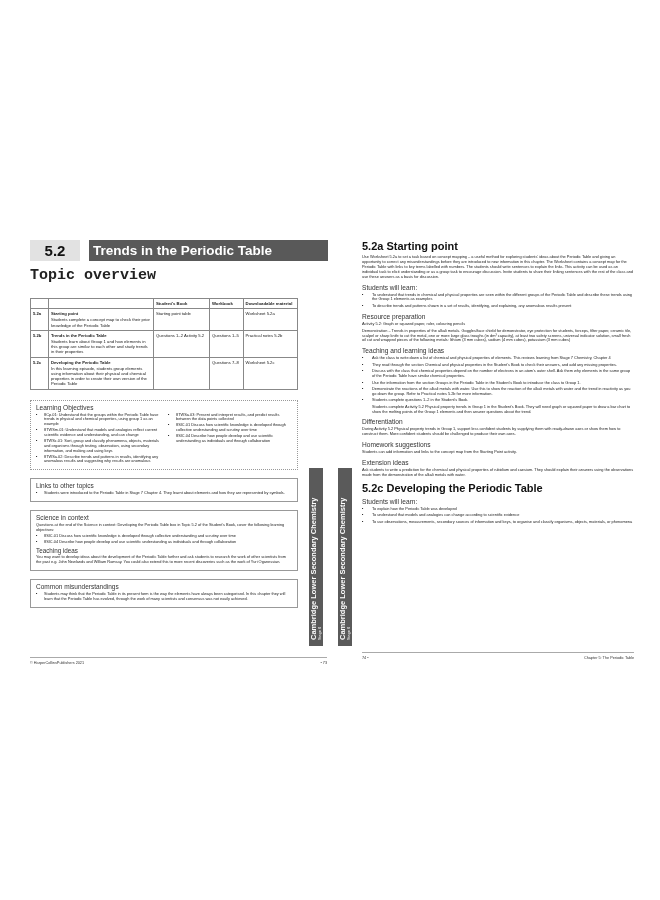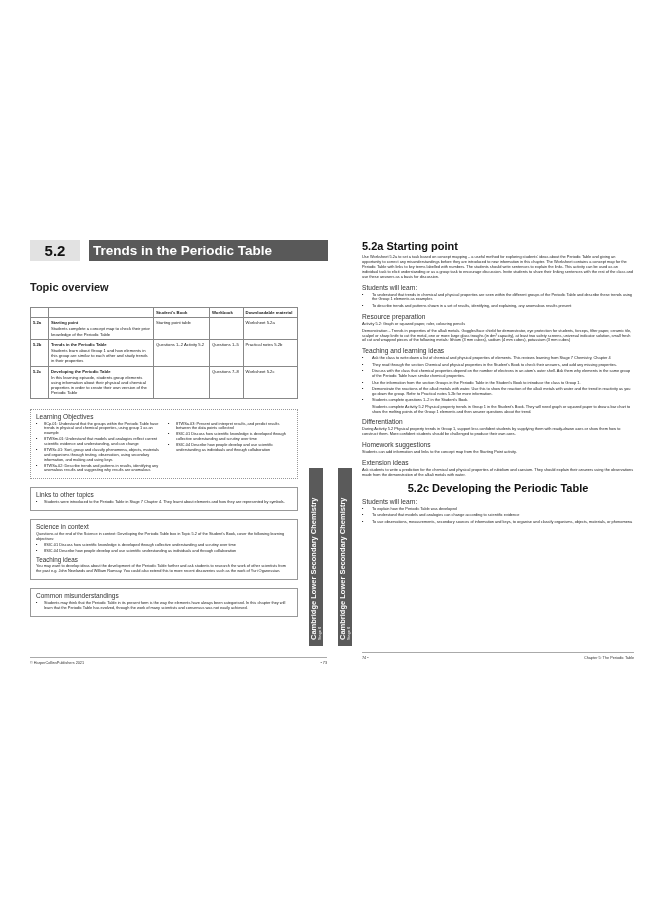--- a/index.html
+++ b/index.html
@@ -6,21 +6,21 @@
   html, body { width: 660px; height: 900px; background: #ffffff; overflow: hidden; }
   body { font-family: "Liberation Sans", sans-serif; color: #1a1a1a; position: relative; }
 
   .spread { position: absolute; left: 0; top: 0; width: 660px; height: 900px; }
 
   
   .page-left { position: absolute; left: 30px; top: 240px; width: 298px; }
   .sec-header { display: flex; align-items: stretch; height: 21px; }
   .sec-num { width: 50px; background: #e2e2e2; font-weight: bold; font-size: 15px; display: flex; align-items: center; justify-content: center; color: #111; }
   .sec-title { margin-left: 9px; flex: 1; background: #595959; color: #fff; font-weight: bold; font-size: 13.5px; display: flex; align-items: center; padding-left: 4px; }
-  .topic-overview { font-weight: bold; font-size: 11px; margin-top: 20px; color: #222; }
+  .topic-overview { font-weight: bold; font-size: 15px; margin-top: 6px; color: #222; font-family: Liberation Mono, monospace; }
 
   table.overview { margin-top: 14px; width: 268px; border-collapse: collapse; font-size: 4.2px; line-height: 5.2px; }
   table.overview th, table.overview td { border: 0.6px solid #888; padding: 2px 2px; vertical-align: top; text-align: left; }
   table.overview th { font-weight: bold; font-size: 4.3px; }
   table.overview td.code { width: 18px; font-weight: bold; }
   table.overview td.desc { width: 105px; }
   table.overview .row-title { font-weight: bold; display: block; margin-bottom: 1px; }
   .sb, .wb { border-left: 1.5px solid #aaa !important; }
 
   .box { border: 0.8px solid #999; margin-top: 8px; padding: 3px 5px 4px 5px; width: 268px; }
@@ -188,21 +188,21 @@
 
     <div class="h2">Differentiation</div>
     <div class="rpara">During Activity 5.2 Physical property trends in Group 1, support less confident students by supplying them with ready-drawn axes or show them how to construct them. More confident students should be challenged to produce their own axes.</div>
 
     <div class="h2">Homework suggestions</div>
     <div class="rpara">Students can add information and links to the concept map from the Starting Point activity.</div>
 
     <div class="h2">Extension ideas</div>
     <div class="rpara">Ask students to write a prediction for the chemical and physical properties of rubidium and caesium. They should explain their answers using the observations made from the demonstration of the alkali metals with water.</div>
 
-    <div class="h1" style="margin-top:4px;text-align:center;">5.2c Developing the Periodic Table</div>
+    <div class="h1" style="margin-top:4px;">5.2c Developing the Periodic Table</div>
     <div class="h2">Students will learn:</div>
     <ul class="rbullets">
       <li>To explain how the Periodic Table was developed</li>
       <li>To understand that models and analogies can change according to scientific evidence</li>
       <li>To use observations, measurements, secondary sources of information and keys, to organise and classify organisms, objects, materials, or phenomena</li>
     </ul>
   </div>
 
   <div class="footer-right">
     <span>74 •</span>

